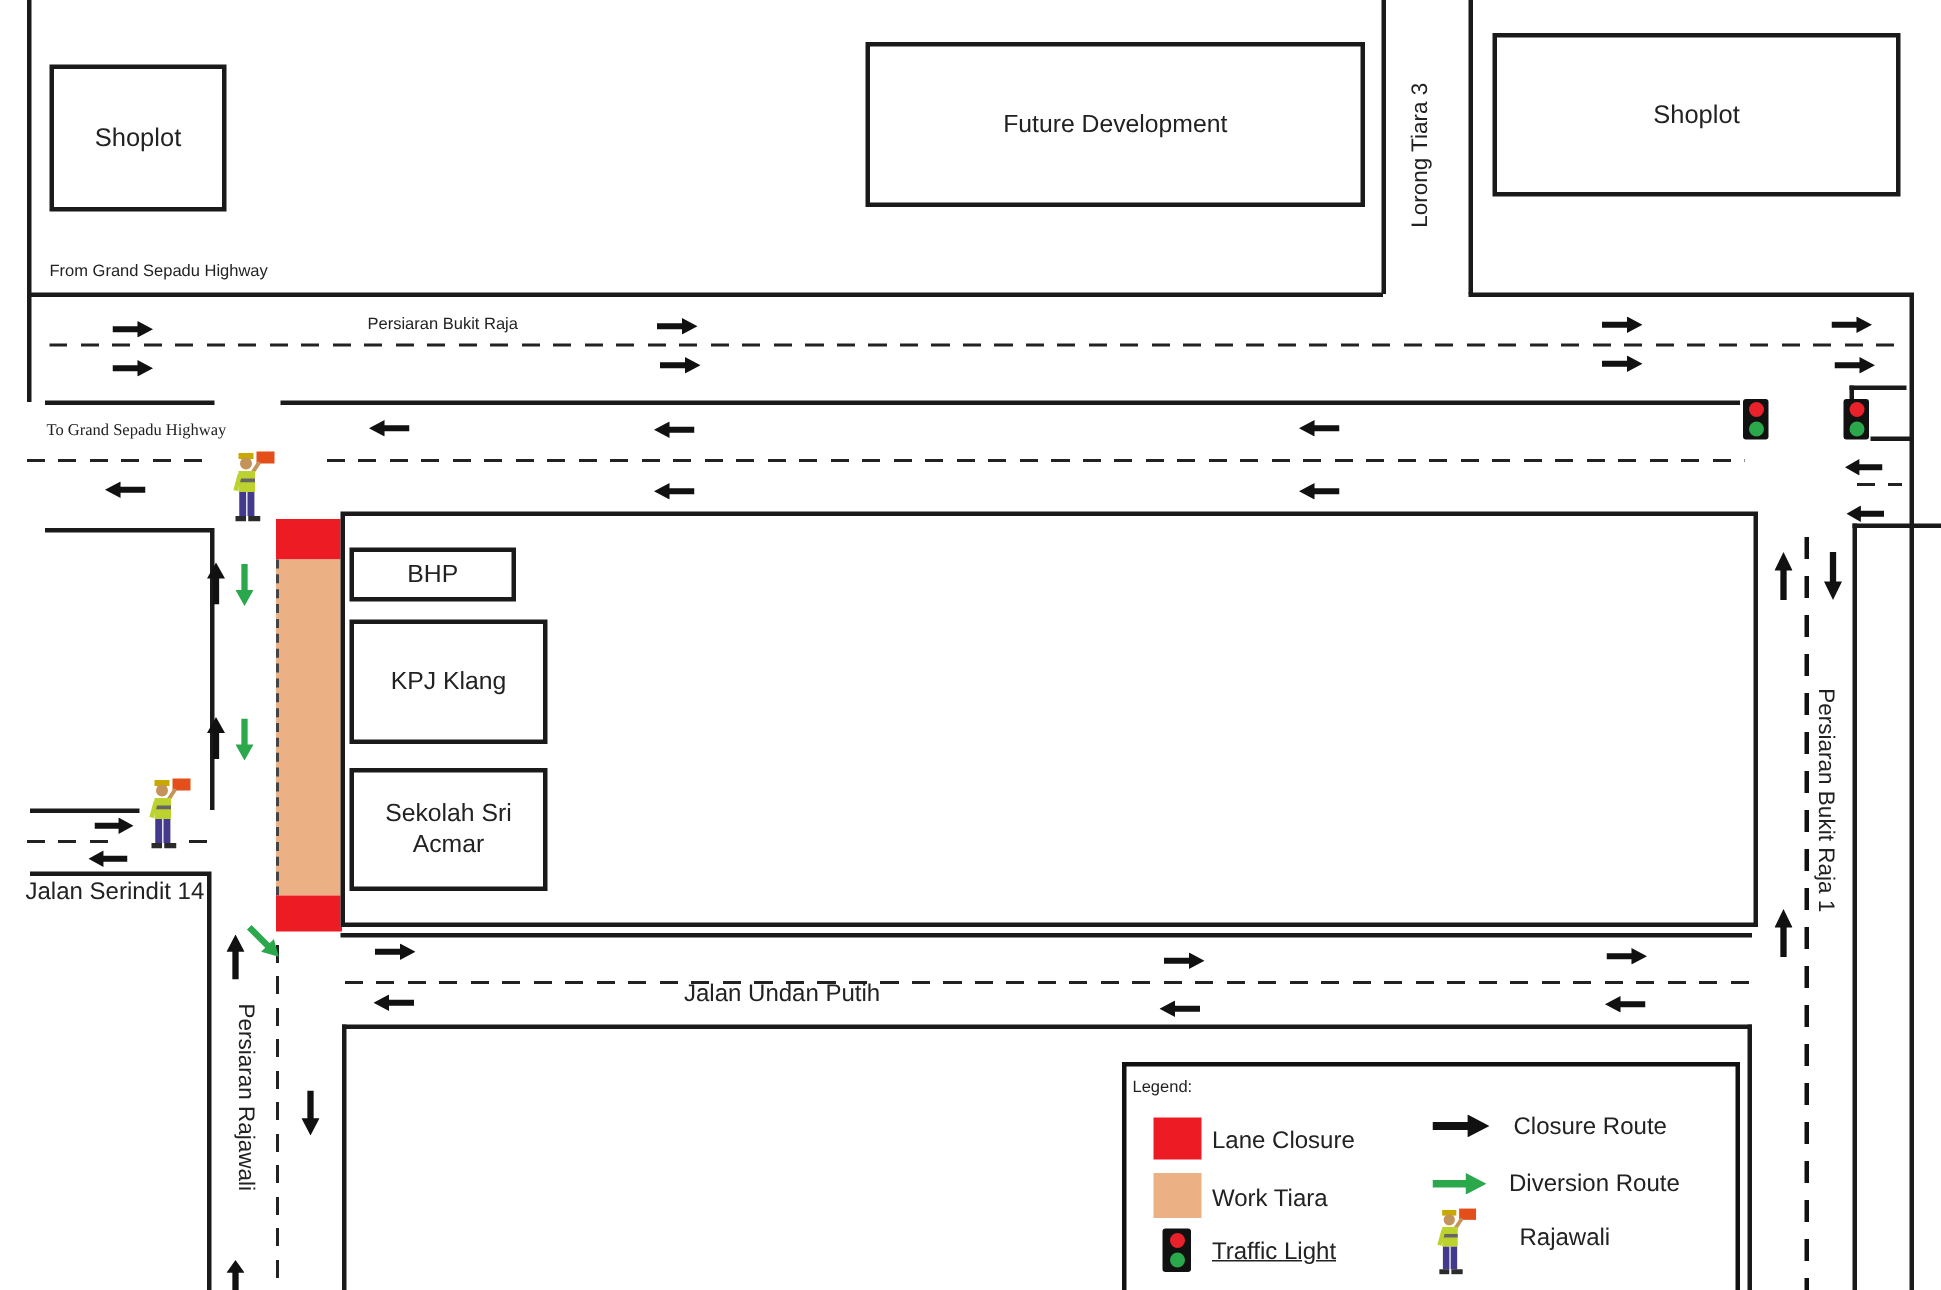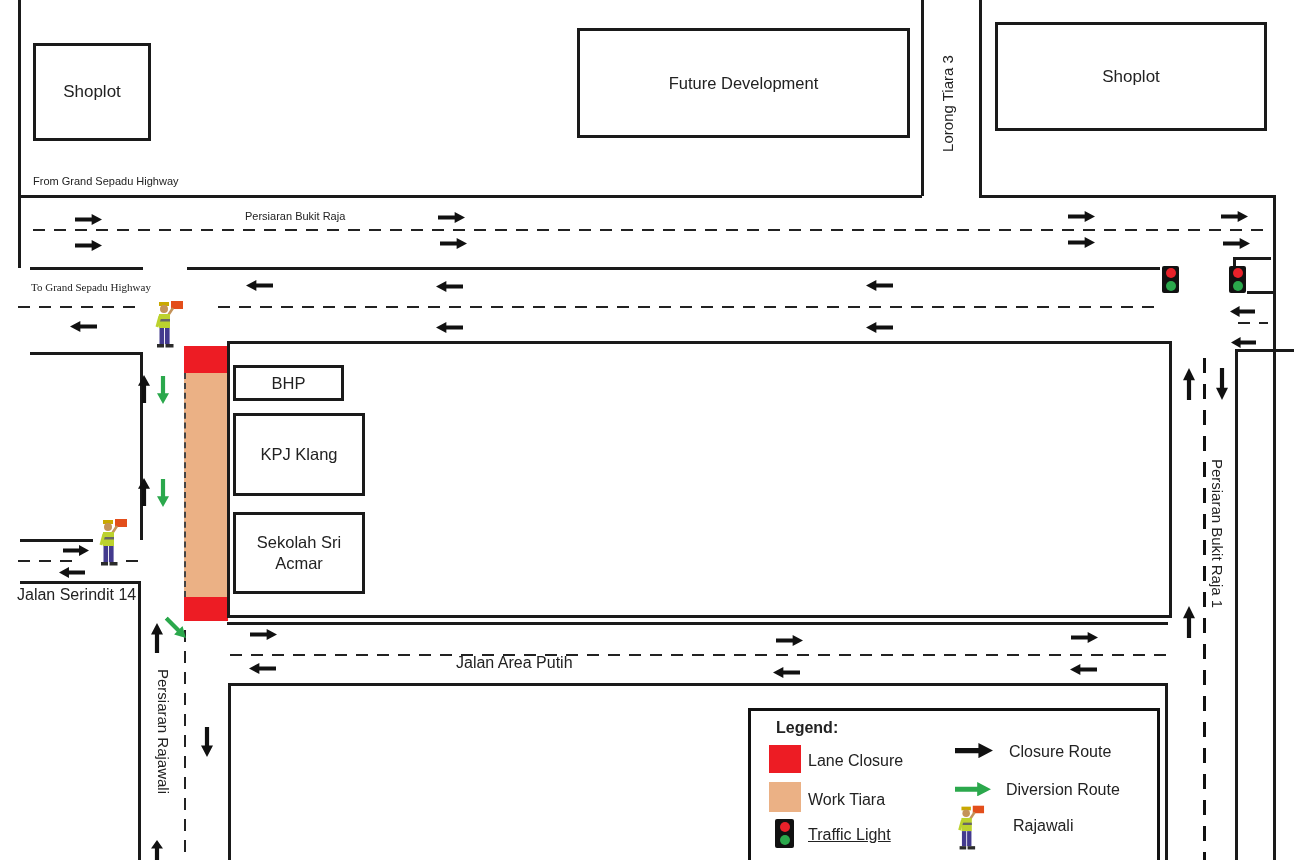--- a/index.html
+++ b/index.html
@@ -17,21 +17,21 @@
   .vlabel{position:absolute;font-size:15px;white-space:nowrap;text-align:center;}
   .arrow{position:absolute;}
   .arrow svg{display:block;width:100%;height:100%;}
   .tlight{position:absolute;width:17px;height:27px;background:#111;border-radius:2px;
           display:flex;flex-direction:column;align-items:center;justify-content:space-evenly;}
   .tlight .lamp{width:10px;height:10px;border-radius:50%;}
   .flagman{position:absolute;}
   .workpiece{position:absolute;}
   #legend{position:absolute;left:748px;top:708px;width:406px;height:149px;background:#fff;
           border:3.5px solid #111;}
-  #legend .ltitle{position:absolute;left:25px;top:8px;font-size:16px;font-weight:bold;}
+  #legend .ltitle{position:absolute;left:4px;top:8px;font-size:11px;font-weight:normal;}
   .lswatch{position:absolute;}
   .llabel{position:absolute;font-size:16px;white-space:nowrap;}
 </style>
 </head>
 <body>
 
 <div id="map">
 
   <div class="vline" style="left:18px;top:0;height:268px;"></div>
   <div class="vline" style="left:921px;top:0;height:196px;"></div>
@@ -89,21 +89,21 @@
     </span>
   </div>
   <div class="bldg" style="left:228px;top:683px;width:934px;height:180px;border-bottom:none;"></div>
 
   <div class="roadlabel" style="left:33px;top:175px;">From Grand Sepadu Highway</div>
   <div class="roadlabel" style="left:245px;top:210px;">Persiaran Bukit Raja</div>
   <div class="roadlabel" style="left:31px;top:281px;font-family:Liberation Serif, serif;">To Grand Sepadu Highway</div>
   <div class="vlabel" style="left:892px;top:95px;width:110px;transform:rotate(-90deg);">Lorong Tiara 3</div>
   <div class="roadlabel" style="left:17px;top:586px;font-size:16px;">Jalan Serindit 14</div>
   <div class="vlabel" style="left:91px;top:723px;width:145px;transform:rotate(90deg);">Persiaran Rajawali</div>
-  <div class="roadlabel" style="left:456px;top:654px;font-size:16px;">Jalan Area Putih</div>
+  <div class="roadlabel" style="left:456px;top:654px;font-size:16px;">Jalan Undan Putih</div>
   <div class="vlabel" style="left:1135px;top:525px;width:164px;transform:rotate(90deg);">Persiaran Bukit Raja 1</div>
 
   <div id="legend">
     <div class="ltitle">Legend:</div>
     <div class="lswatch" style="left:18px;top:34px;width:32px;height:28px;background:#ED1C24;"></div>
     <div class="llabel" style="left:57px;top:41px;">Lane Closure</div>
     <div class="lswatch" style="left:18px;top:71px;width:32px;height:30px;background:#EBB185;"></div>
     <div class="llabel" style="left:57px;top:80px;">Work Tiara</div>
     <div class="lswatch" id="legend-tlight-slot" style="left:24px;top:108px;width:19px;height:29px;">
         <div class="tlight" style="position: static; width: 19px; height: 29px;">

